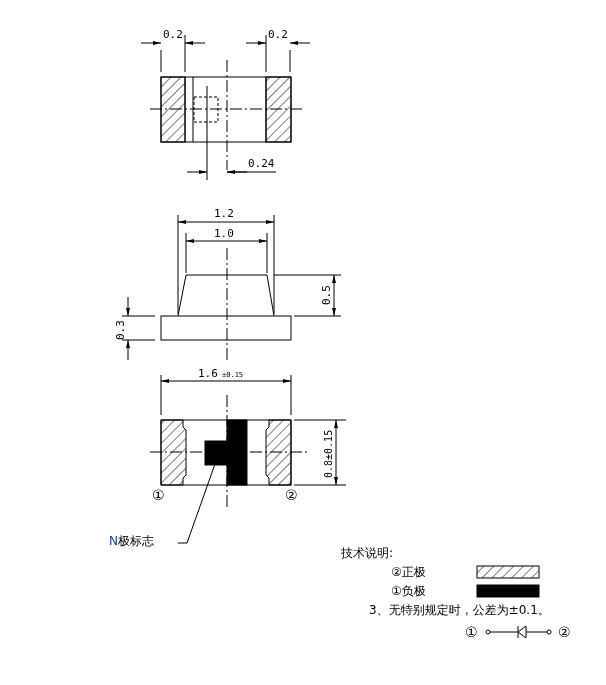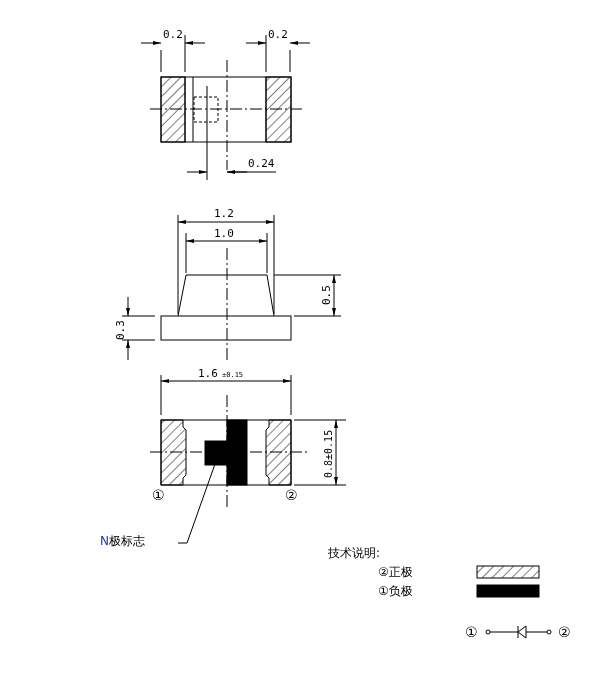--- a/index.html
+++ b/index.html
@@ -1,22 +1,22 @@
 <!DOCTYPE html>
 <html><head>
 <meta charset="utf-8">
 <style>
   html, body { margin:0; padding:0; background:#ffffff; }
   body { width:606px; height:685px; position:relative; overflow:hidden; font-family:"DejaVu Sans", sans-serif; }
   svg { position:absolute; left:0; top:0; }
   .dim { font-family:"DejaVu Sans Mono", monospace; font-size:11px; fill:#000; }
   .tol { font-family:"DejaVu Sans Mono", monospace; font-size:7px; fill:#000; }
   .notes { position:absolute; left:328px; top:544px; font-size:12px; color:#000; line-height:19px; }
-  .notes div { white-space:nowrap; }
-  .nlabel { position:absolute; left:100px; top:533px; font-size:12px; color:#000; }
+  .notes div { white-space:nowrap;margin-left:13px; }
+  .nlabel { position:absolute; left:109px; top:533px; font-size:12px; color:#000; }
   .nlabel .n { color:#1a3aa0; }
 </style>
 </head>
 <body>
 
 <svg width="606" height="685" viewBox="0 0 606 685">
   <defs>
     <pattern id="hatch" patternUnits="userSpaceOnUse" width="7" height="7" patternTransform="rotate(45)">
       <line x1="0" y1="0" x2="0" y2="7" stroke="#000" stroke-width="1"></line>
     </pattern>
@@ -140,13 +140,14 @@
 </svg>
 
 <div class="nlabel">
   <span class="n">N</span><span>极标志</span>
 </div>
 
 <div class="notes">
   <div>技术说明:</div>
   <div style="padding-left:50px">②正极</div>
   <div style="padding-left:50px">①负极</div>
+  <div style="padding-left:28px">3、无特别规定时，公差为±0.1。</div>
 </div>
 
 </body></html>

